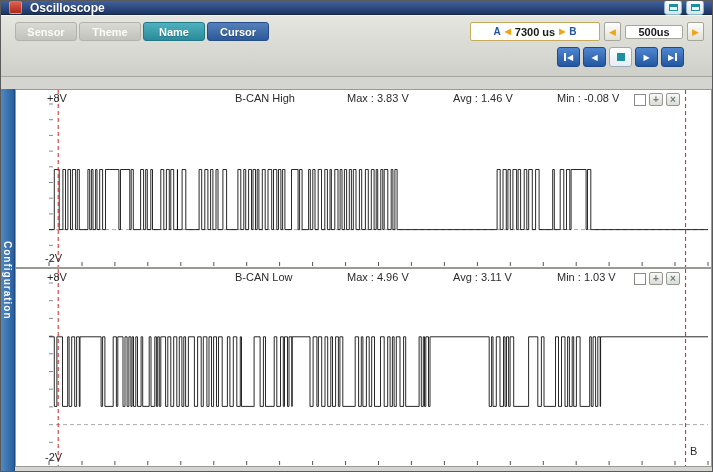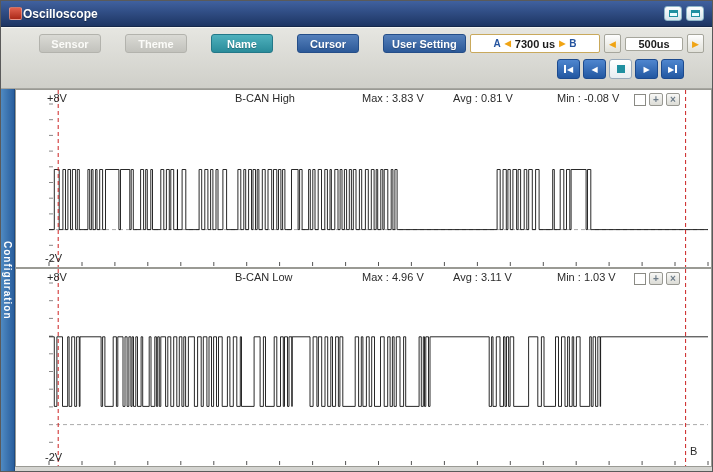--- a/index.html
+++ b/index.html
@@ -2,38 +2,38 @@
 <html><head>
 <meta charset="utf-8">
 <style>
   * { margin:0; padding:0; box-sizing:border-box; }
   body { font-family:"Liberation Sans", sans-serif; background:#ffffff; }
 
   .window { position:relative; width:713px; height:472px; border:1px solid #5a5a5a;
             background:#d4d4d0; overflow:hidden; }
 
   
-  .titlebar { height:26px; background:linear-gradient(#40619f,#1d3563);
-              display:flex; align-items:center; padding:0 8px; gap:1px;
+  .titlebar { height:14px; background:linear-gradient(#40619f,#1d3563);
+              display:flex; align-items:center; padding:0 8px; gap:8px;
               border-bottom:1px solid #16284a; }
   .app-icon { width:13px; height:13px; border-radius:2px;
               background:linear-gradient(#e0604e,#ab2918); border:1px solid rgba(255,255,255,.35); }
   .title { color:#fff; font-size:12px; font-weight:bold; text-shadow:0 1px 1px rgba(0,0,0,.4); }
   .win-btns { margin-left:auto; display:flex; gap:4px; }
   .win-btn { width:18px; height:15px; border-radius:3px; cursor:pointer;
              background:linear-gradient(#fdfdfd,#d6e5ec); border:1px solid #8fb6c8;
              display:flex; align-items:center; justify-content:center; }
   .win-glyph { width:9px; height:7px; border:1px solid #1f8fa0; border-top-width:3px; background:#eafcff; }
 
   
   .toolbar { position:relative; height:62px;
              background:linear-gradient(#e6e6e1,#cfcfc9);
              border-top:1px solid #f6f6f3; border-bottom:1px solid #a6a6a0; }
   .btn-rows { position:absolute; left:14px; top:6px; display:flex; flex-direction:column; gap:5px; }
-  .btn-row { display:flex; gap:24px;margin-left:24px; }
+  .btn-row { display:flex; gap:2px; }
   .tbtn { height:19px; min-width:62px; padding:0 8px; border-radius:3px;
           font-size:11px; font-weight:bold; color:#fff; cursor:pointer;
           display:flex; align-items:center; justify-content:center;
           text-shadow:0 1px 1px rgba(0,0,0,.25); }
   .tbtn.gray  { background:linear-gradient(#dadad5,#c2c2bc); border:1px solid #b3b3ad; color:#fbfbf8; text-shadow:none; }
   .tbtn.teal  { background:linear-gradient(#4fb1bd,#2a8c9a); border:1px solid #237888; }
   .tbtn.blue  { background:linear-gradient(#5580bb,#2c5998); border:1px solid #254e88; }
   .tbtn.green { background:linear-gradient(#55a455,#2e7f34); border:1px solid #266e2b; }
   .tbtn.red   { background:linear-gradient(#c96a63,#a63e3b); border:1px solid #90322e; }
   .spinner { display:flex; flex-direction:column; margin-left:6px; font-size:5px; line-height:4px; color:#eaffea; }
@@ -69,21 +69,21 @@
 
   .channels { flex:1; display:flex; flex-direction:column; }
   .channel { position:relative; background:#fff; border:1px solid #9a9a94; }
   .channel.ch1 { height:179px; }
   .channel.ch2 { height:199px; }
   .channel svg { position:absolute; inset:0; width:100%; height:100%; }
 
   .ch-label { position:absolute; font-size:11px; color:#2b2b2b; white-space:nowrap; }
   .vmax  { left:31px;  top:2px; }
   .cname { left:219px; top:2px; }
-  .cmax  { left:331px; top:2px;margin-left:15px; }
+  .cmax  { left:331px; top:2px; }
   .cavg  { left:437px; top:2px; }
   .cmin  { left:541px; top:2px; }
   .vmin  { left:29px;  bottom:3px; }
   .b-label { position:absolute; left:674px; bottom:9px; font-size:11px; color:#2b2b2b; }
 
   .ch-controls { position:absolute; top:3px; right:31px; display:flex; gap:3px; align-items:center; }
   .chk  { width:12px; height:12px; background:#fff; border:1px solid #8a8a84; cursor:pointer; }
   .mini { width:14px; height:13px; border-radius:2px; cursor:pointer; text-align:center;
           background:linear-gradient(#f8f8f6,#dcdcd6); border:1px solid #989892;
           color:#6c7b88; font-size:10px; line-height:11px; font-weight:bold; }
@@ -106,21 +106,20 @@
     </div>
   </div>
 
   <div class="toolbar">
     <div class="btn-rows">
       <div class="btn-row">
         <button class="tbtn gray">Sensor</button>
         <button class="tbtn gray">Theme</button>
         <button class="tbtn teal">Name</button>
         <button class="tbtn blue">Cursor</button>
-        <button class="tbtn blue">User Setting</button>
       </div>
     </div>
 
     <div class="timebase">
       <div class="ab-box">
         <span class="ab-letter">A</span>
         <span class="tri">◀</span>
         <span>7300 us</span>
         <span class="tri">▶</span>
         <span class="ab-letter">B</span>
@@ -197,21 +196,21 @@
             <line x1="33" y1="155.3" x2="37" y2="155.3" stroke="#888" stroke-width="1"></line>
             <line x1="33" y1="171.0" x2="37" y2="171.0" stroke="#888" stroke-width="1"></line>
             <line x1="33" y1="139.6" x2="692" y2="139.6" stroke="#aaa" stroke-width="1" stroke-dasharray="4,3"></line>
             <path d="M 33 139.6 L 38.3 139.6 L 38.3 79.5 L 43.2 79.5 L 43.2 139.6 L 46.9 139.6 L 46.9 79.5 L 49.5 79.5 L 49.5 139.6 L 51.9 139.6 L 51.9 79.5 L 54.5 79.5 L 54.5 139.6 L 56.4 139.6 L 56.4 79.5 L 59.6 79.5 L 59.6 139.6 L 61.3 139.6 L 61.3 79.5 L 63.3 79.5 L 63.3 139.6 L 64.0 139.6 L 64.0 139.6 L 71.9 139.6 L 71.9 79.5 L 73.7 79.5 L 73.7 139.6 L 75.4 139.6 L 75.4 79.5 L 77.0 79.5 L 77.0 139.6 L 79.6 139.6 L 79.6 79.5 L 81.0 79.5 L 81.0 139.6 L 83.7 139.6 L 83.7 79.5 L 86.6 79.5 L 86.6 139.6 L 89.5 139.6 L 89.5 79.5 L 102.9 79.5 L 102.9 139.6 L 104.5 139.6 L 104.5 79.5 L 113.8 79.5 L 113.8 139.6 L 115.2 139.6 L 115.2 79.5 L 117.3 79.5 L 117.3 139.6 L 118.7 139.6 L 118.7 139.6 L 124.6 139.6 L 124.6 79.5 L 127.6 79.5 L 127.6 139.6 L 129.7 139.6 L 129.7 79.5 L 131.3 79.5 L 131.3 139.6 L 134.8 139.6 L 134.8 79.5 L 136.5 79.5 L 136.5 139.6 L 144.8 139.6 L 144.8 79.5 L 147.8 79.5 L 147.8 139.6 L 150.4 139.6 L 150.4 79.5 L 153.3 79.5 L 153.3 139.6 L 154.8 139.6 L 154.8 79.5 L 157.7 79.5 L 157.7 139.6 L 161.4 139.6 L 161.4 79.5 L 161.5 79.5 L 161.5 139.6 L 166.1 139.6 L 166.1 79.5 L 169.8 79.5 L 169.8 139.6 L 183.1 139.6 L 183.1 79.5 L 185.7 79.5 L 185.7 139.6 L 188.8 139.6 L 188.8 79.5 L 191.9 79.5 L 191.9 139.6 L 194.6 139.6 L 194.6 79.5 L 196.9 79.5 L 196.9 139.6 L 200.0 139.6 L 200.0 79.5 L 202.0 79.5 L 202.0 139.6 L 206.9 139.6 L 206.9 79.5 L 210.6 79.5 L 210.6 139.6 L 221.9 139.6 L 221.9 79.5 L 224.8 79.5 L 224.8 139.6 L 227.8 139.6 L 227.8 79.5 L 229.7 79.5 L 229.7 139.6 L 232.6 139.6 L 232.6 79.5 L 235.5 79.5 L 235.5 139.6 L 237.0 139.6 L 237.0 79.5 L 239.5 79.5 L 239.5 139.6 L 241.2 139.6 L 241.2 79.5 L 242.9 79.5 L 242.9 139.6 L 246.3 139.6 L 246.3 79.5 L 249.2 79.5 L 249.2 139.6 L 252.0 139.6 L 252.0 79.5 L 255.7 79.5 L 255.7 139.6 L 257.5 139.6 L 257.5 79.5 L 260.8 79.5 L 260.8 139.6 L 262.5 139.6 L 262.5 79.5 L 264.9 79.5 L 264.9 139.6 L 266.6 139.6 L 266.6 79.5 L 268.9 79.5 L 268.9 139.6 L 275.5 139.6 L 275.5 79.5 L 282.1 79.5 L 282.1 139.6 L 283.6 139.6 L 283.6 79.5 L 286.1 79.5 L 286.1 139.6 L 292.6 139.6 L 292.6 79.5 L 294.3 79.5 L 294.3 139.6 L 296.8 139.6 L 296.8 79.5 L 299.0 79.5 L 299.0 139.6 L 302.2 139.6 L 302.2 79.5 L 305.5 79.5 L 305.5 139.6 L 308.8 139.6 L 308.8 79.5 L 311.4 79.5 L 311.4 139.6 L 314.0 139.6 L 314.0 79.5 L 315.4 79.5 L 315.4 139.6 L 318.8 139.6 L 318.8 79.5 L 322.0 79.5 L 322.0 139.6 L 324.1 139.6 L 324.1 79.5 L 326.0 79.5 L 326.0 139.6 L 328.4 139.6 L 328.4 79.5 L 330.6 79.5 L 330.6 139.6 L 333.3 139.6 L 333.3 79.5 L 335.4 79.5 L 335.4 139.6 L 337.3 139.6 L 337.3 79.5 L 340.0 79.5 L 340.0 139.6 L 343.4 139.6 L 343.4 79.5 L 345.7 79.5 L 345.7 139.6 L 349.4 139.6 L 349.4 79.5 L 352.3 79.5 L 352.3 139.6 L 355.3 139.6 L 355.3 79.5 L 358.1 79.5 L 358.1 139.6 L 360.2 139.6 L 360.2 79.5 L 361.7 79.5 L 361.7 139.6 L 364.8 139.6 L 364.8 79.5 L 366.8 79.5 L 366.8 139.6 L 368.2 139.6 L 368.2 79.5 L 371.8 79.5 L 371.8 139.6 L 375.2 139.6 L 375.2 79.5 L 376.9 79.5 L 376.9 139.6 L 378.9 139.6 L 378.9 79.5 L 381.1 79.5 L 381.1 139.6 L 381.6 139.6 L 381.6 139.6 L 481.1 139.6 L 481.1 79.5 L 484.2 79.5 L 484.2 139.6 L 487.0 139.6 L 487.0 79.5 L 490.3 79.5 L 490.3 139.6 L 491.9 139.6 L 491.9 79.5 L 494.3 79.5 L 494.3 139.6 L 496.9 139.6 L 496.9 79.5 L 500.6 79.5 L 500.6 139.6 L 502.1 139.6 L 502.1 79.5 L 504.6 79.5 L 504.6 139.6 L 508.2 139.6 L 508.2 79.5 L 510.8 79.5 L 510.8 139.6 L 512.7 139.6 L 512.7 79.5 L 516.3 79.5 L 516.3 139.6 L 519.6 139.6 L 519.6 79.5 L 523.1 79.5 L 523.1 139.6 L 536.7 139.6 L 536.7 79.5 L 538.3 79.5 L 538.3 139.6 L 544.2 139.6 L 544.2 79.5 L 547.8 79.5 L 547.8 139.6 L 550.5 139.6 L 550.5 79.5 L 553.8 79.5 L 553.8 139.6 L 555.1 139.6 L 555.1 79.5 L 570.1 79.5 L 570.1 139.6 L 571.5 139.6 L 571.5 79.5 L 574.8 79.5 L 574.8 139.6 L 575.4 139.6 L 575.4 139.6 L 692 139.6" fill="none" stroke="#111111" stroke-width="0.9"></path>
             <line x1="42.2" y1="0" x2="42.2" y2="177" stroke="#cc2222" stroke-width="1" stroke-dasharray="4,3"></line>
             <line x1="669.6" y1="0" x2="669.6" y2="177" stroke="#cc2222" stroke-width="1" stroke-dasharray="4,3"></line>
           </svg>
         <span class="ch-label vmax">+8V</span>
         <span class="ch-label cname">B-CAN High</span>
         <span class="ch-label cmax">Max : 3.83 V</span>
-        <span class="ch-label cavg">Avg : 0.81 V</span>
+        <span class="ch-label cavg">Avg : 1.46 V</span>
         <span class="ch-label cmin">Min : -0.08 V</span>
         <span class="ch-label vmin">-2V</span>
         <div class="ch-controls">
           <span class="chk"></span>
           <span class="mini">+</span>
           <span class="mini">×</span>
         </div>
       </div>
 
       <div class="channel ch2">

